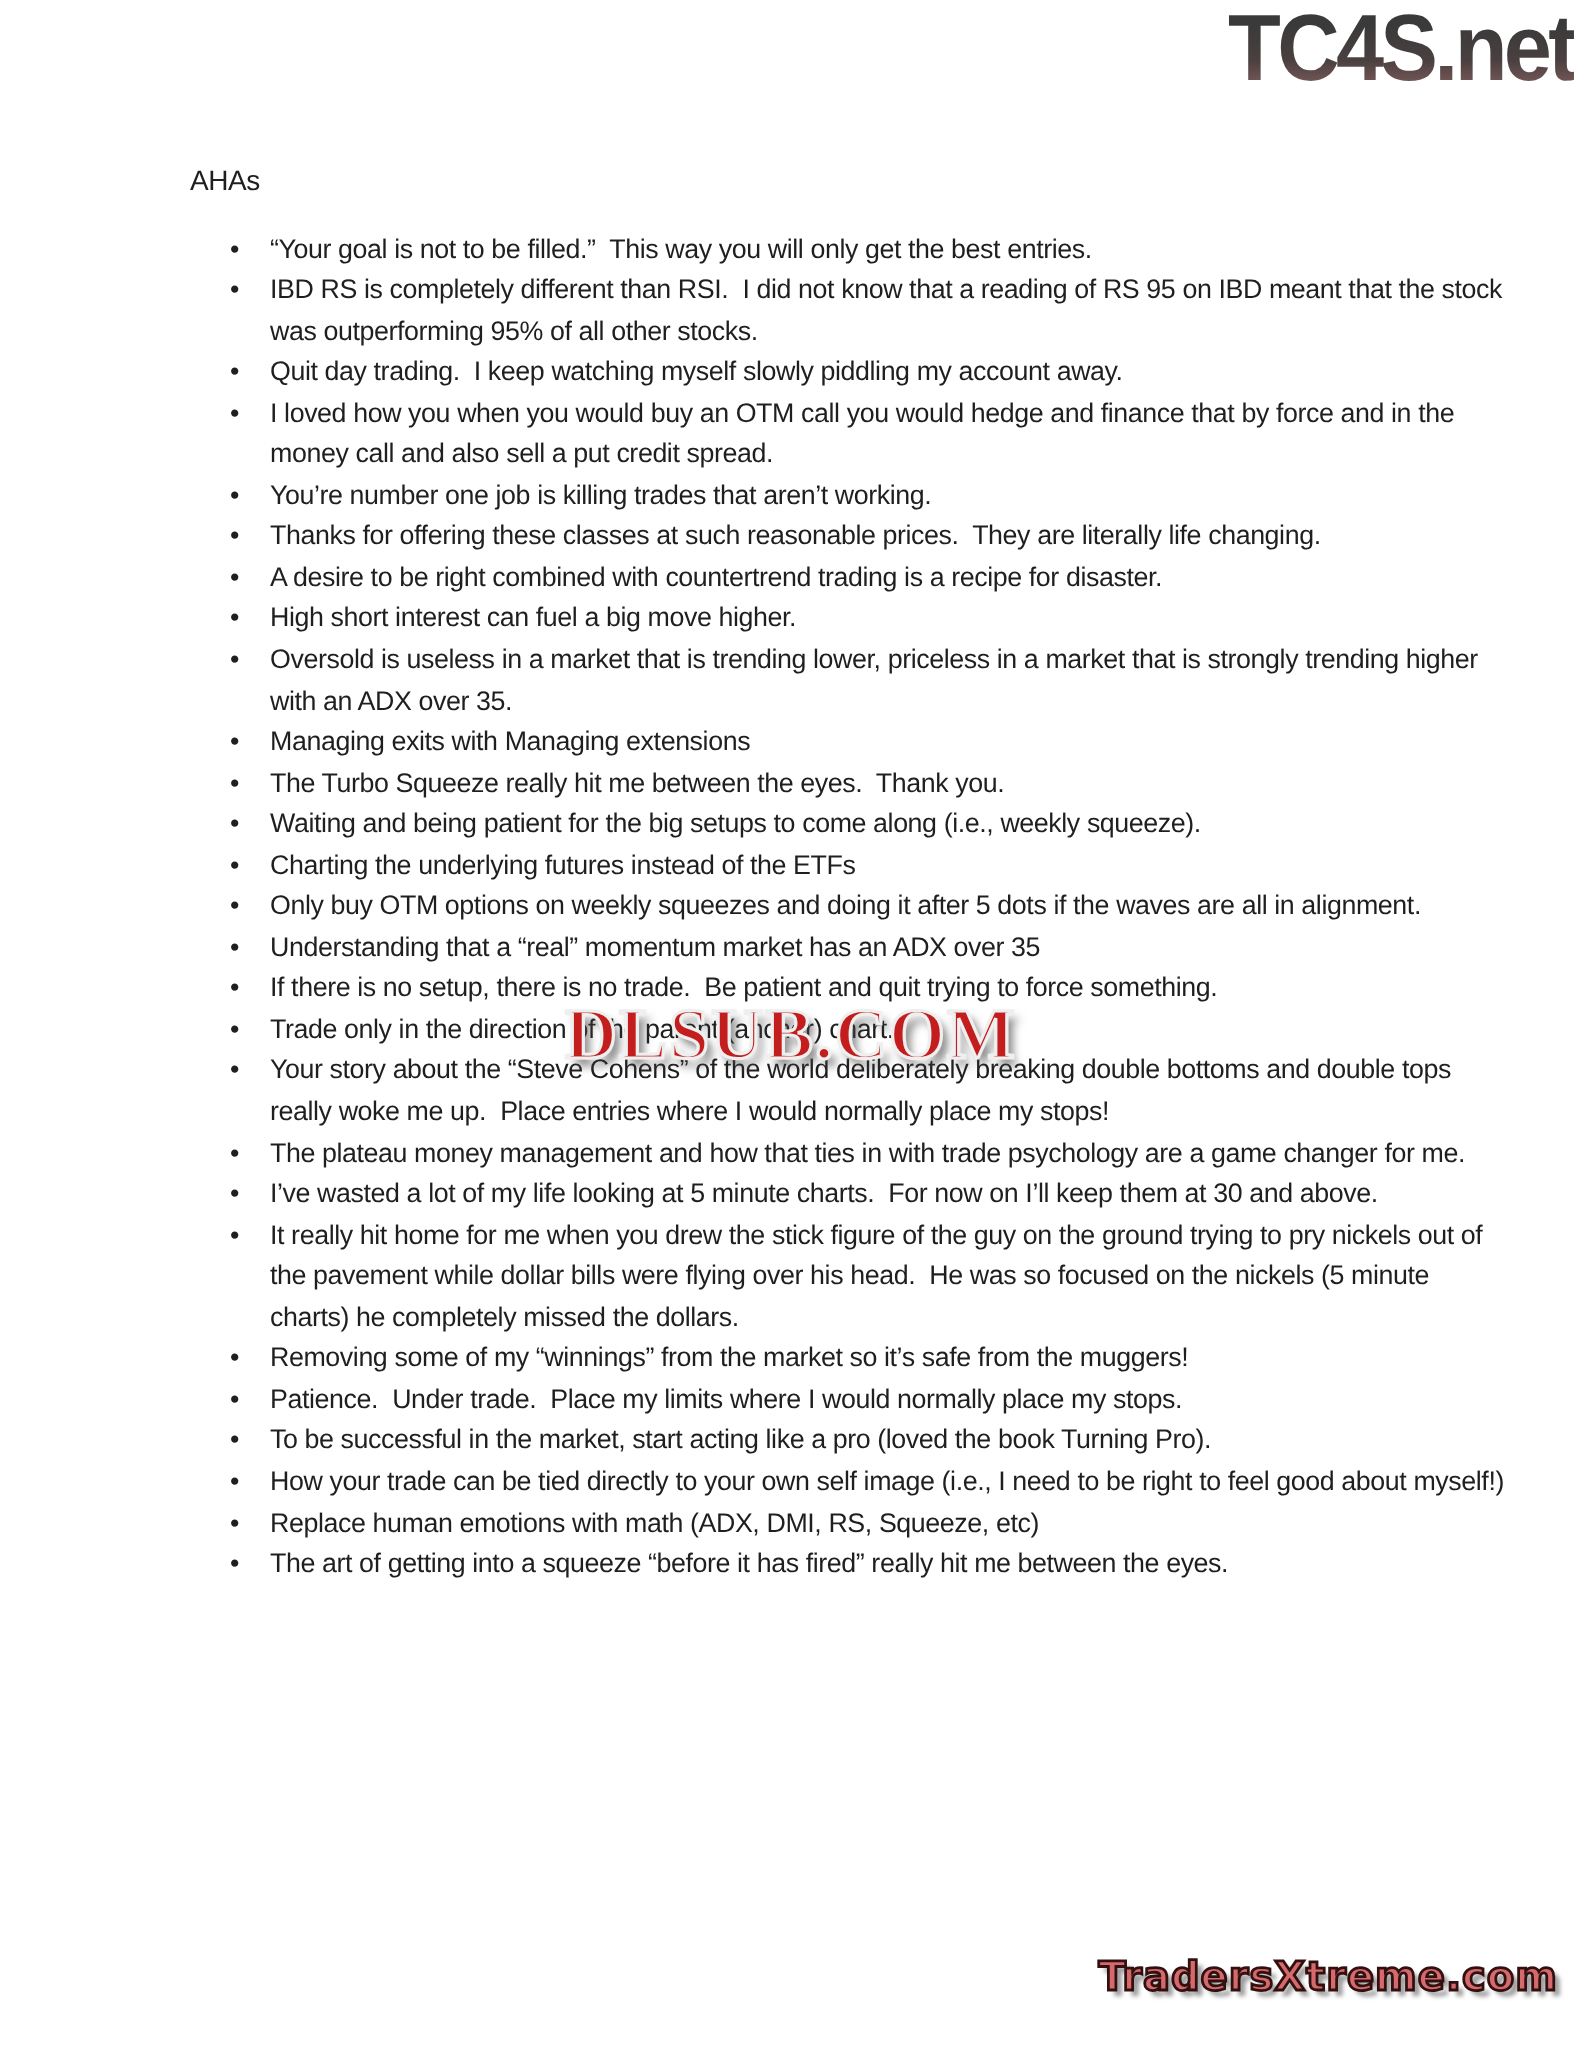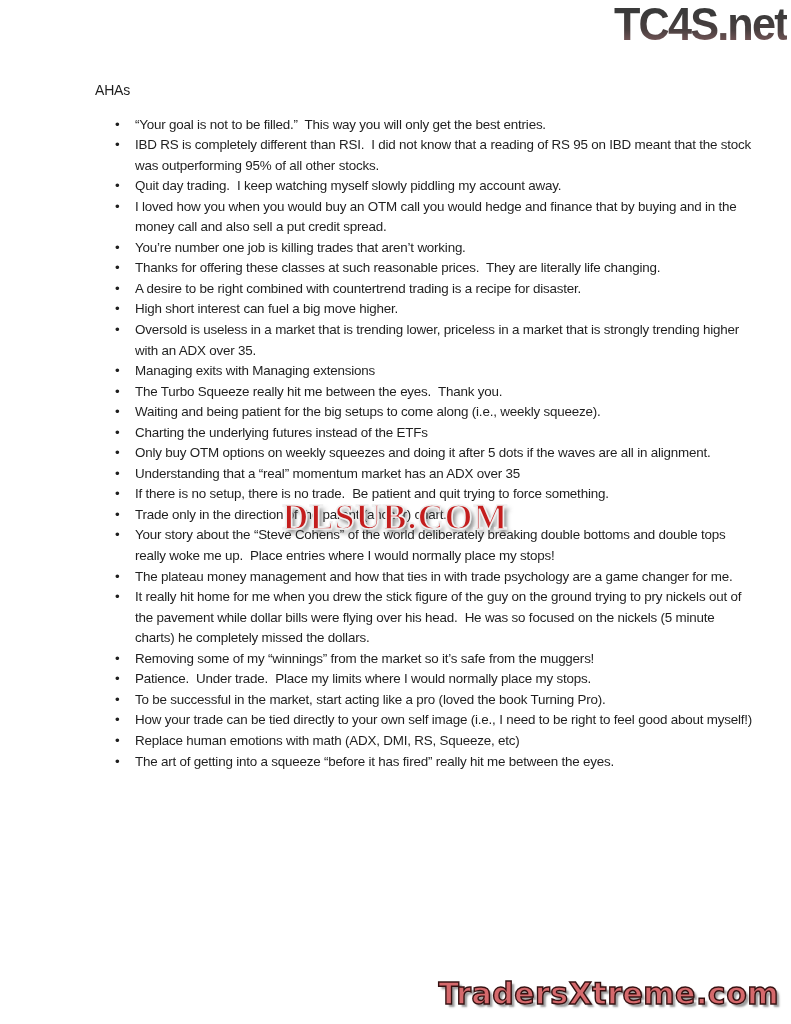--- a/index.html
+++ b/index.html
@@ -78,57 +78,58 @@
     white-space: nowrap;
   }
 
   
   .wm-bottom {
     position: absolute;
     top: 976px;
     right: 12px;
     font-family: "DejaVu Sans", sans-serif;
     font-weight: bold;
-    font-size: 30px;
+    font-size: 20px;
     letter-spacing: 0.5px;
     color: #d5696c;
     -webkit-text-stroke: 1.4px #331010;
     text-shadow: 3px 3px 2px rgba(130,130,130,0.8);
     white-space: nowrap;
   }
 </style>
 </head>
 <body>
 
 <div class="page">
 
   <div class="logo-top">TC4S.net</div>
 
   <div class="doc">
     <h1>AHAs</h1>
     <ul id="aha-list">
         <li>“Your goal is not to be filled.”  This way you will only get the best entries.</li>
         <li>IBD RS is completely different than RSI.  I did not know that a reading of RS 95 on IBD meant that the stock was outperforming 95% of all other stocks.</li>
         <li>Quit day trading.  I keep watching myself slowly piddling my account away.</li>
-        <li>I loved how you when you would buy an OTM call you would hedge and finance that by buying and in the money call and also sell a put credit spread.</li>
+        <li>I loved how you when you would buy an OTM call you would hedge and finance that by force and in the money call and also sell a put credit spread.</li>
         <li>You’re number one job is killing trades that aren’t working.</li>
         <li>Thanks for offering these classes at such reasonable prices.  They are literally life changing.</li>
         <li>A desire to be right combined with countertrend trading is a recipe for disaster.</li>
         <li>High short interest can fuel a big move higher.</li>
         <li>Oversold is useless in a market that is trending lower, priceless in a market that is strongly trending higher with an ADX over 35.</li>
         <li>Managing exits with Managing extensions</li>
         <li>The Turbo Squeeze really hit me between the eyes.  Thank you.</li>
         <li>Waiting and being patient for the big setups to come along (i.e., weekly squeeze).</li>
         <li>Charting the underlying futures instead of the ETFs</li>
         <li>Only buy OTM options on weekly squeezes and doing it after 5 dots if the waves are all in alignment.</li>
         <li>Understanding that a “real” momentum market has an ADX over 35</li>
         <li>If there is no setup, there is no trade.  Be patient and quit trying to force something.</li>
         <li>Trade only in the direction of the parent (anchor) chart.</li>
         <li>Your story about the “Steve Cohens” of the world deliberately breaking double bottoms and double tops really woke me up.  Place entries where I would normally place my stops!</li>
         <li>The plateau money management and how that ties in with trade psychology are a game changer for me.</li>
+        <li>I’ve wasted a lot of my life looking at 5 minute charts.  For now on I’ll keep them at 30 and above.</li>
         <li>It really hit home for me when you drew the stick figure of the guy on the ground trying to pry nickels out of the pavement while dollar bills were flying over his head.  He was so focused on the nickels (5 minute charts) he completely missed the dollars.</li>
         <li>Removing some of my “winnings” from the market so it’s safe from the muggers!</li>
         <li>Patience.  Under trade.  Place my limits where I would normally place my stops.</li>
         <li>To be successful in the market, start acting like a pro (loved the book Turning Pro).</li>
         <li>How your trade can be tied directly to your own self image (i.e., I need to be right to feel good about myself!)</li>
         <li>Replace human emotions with math (ADX, DMI, RS, Squeeze, etc)</li>
         <li>The art of getting into a squeeze “before it has fired” really hit me between the eyes.</li>
       </ul>
   </div>
 

